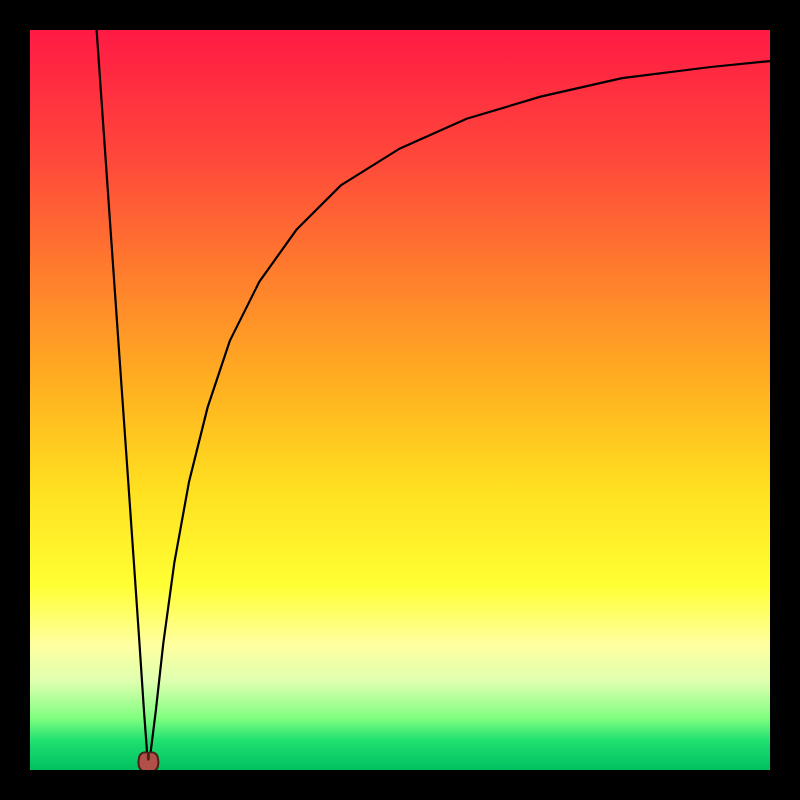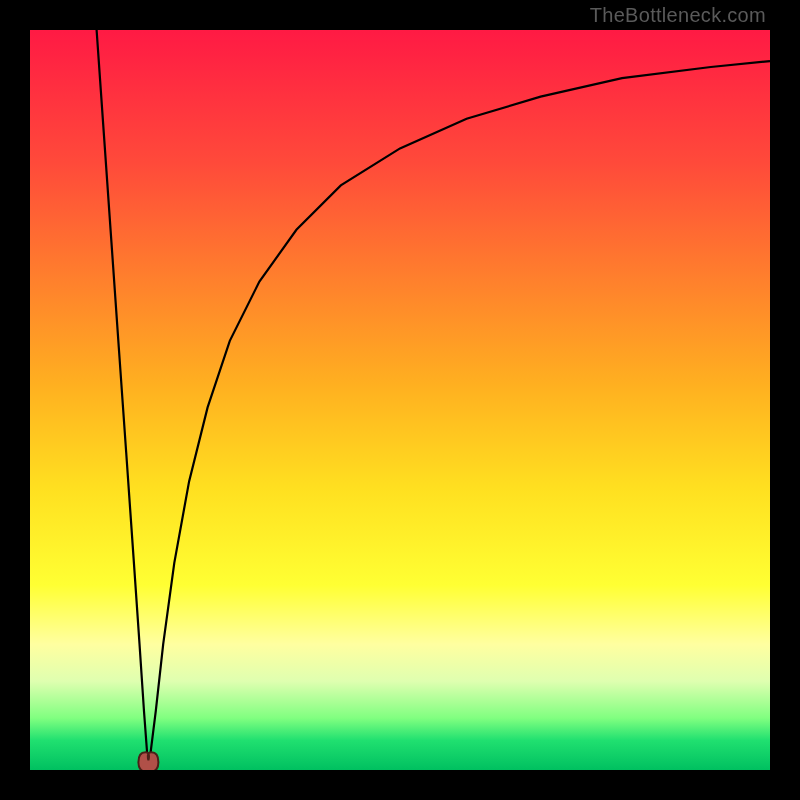--- a/index.html
+++ b/index.html
@@ -71,14 +71,13 @@
      Q 108.4 722.3 115.4 722.3
      Q 120.4  722.3 118.4   730.3
      Q 116.4  722.3 121.4 722.3
      Q 128.4 722.3 128.4 732.3
      Q 128.4 742.3  118.4    742.3
      Q 108.4 742.3  108.4 732.3 Z" fill="#b05048" stroke="#4a2018" stroke-width="2"></path>
         </g>
     </svg>
   </div>
 
-  <div class="watermark">TheBottleneck.com</div>
 </div>
 
 </body></html>

